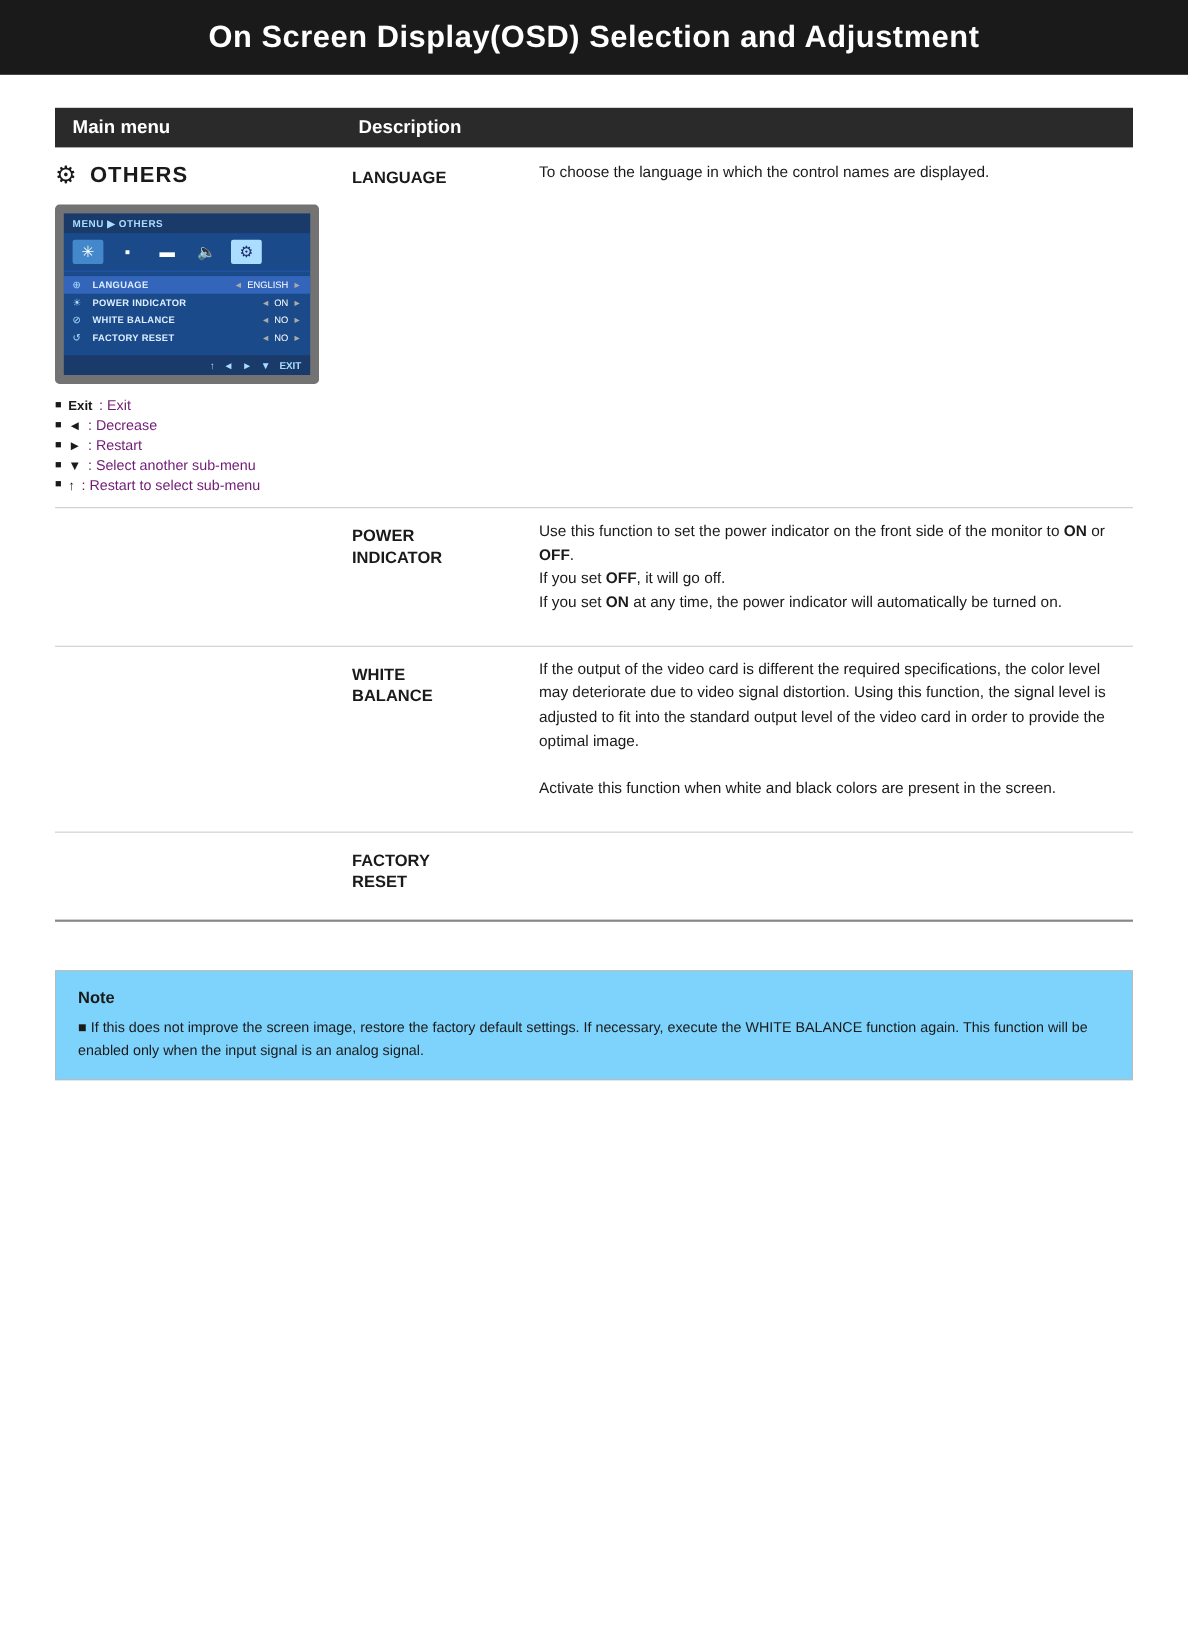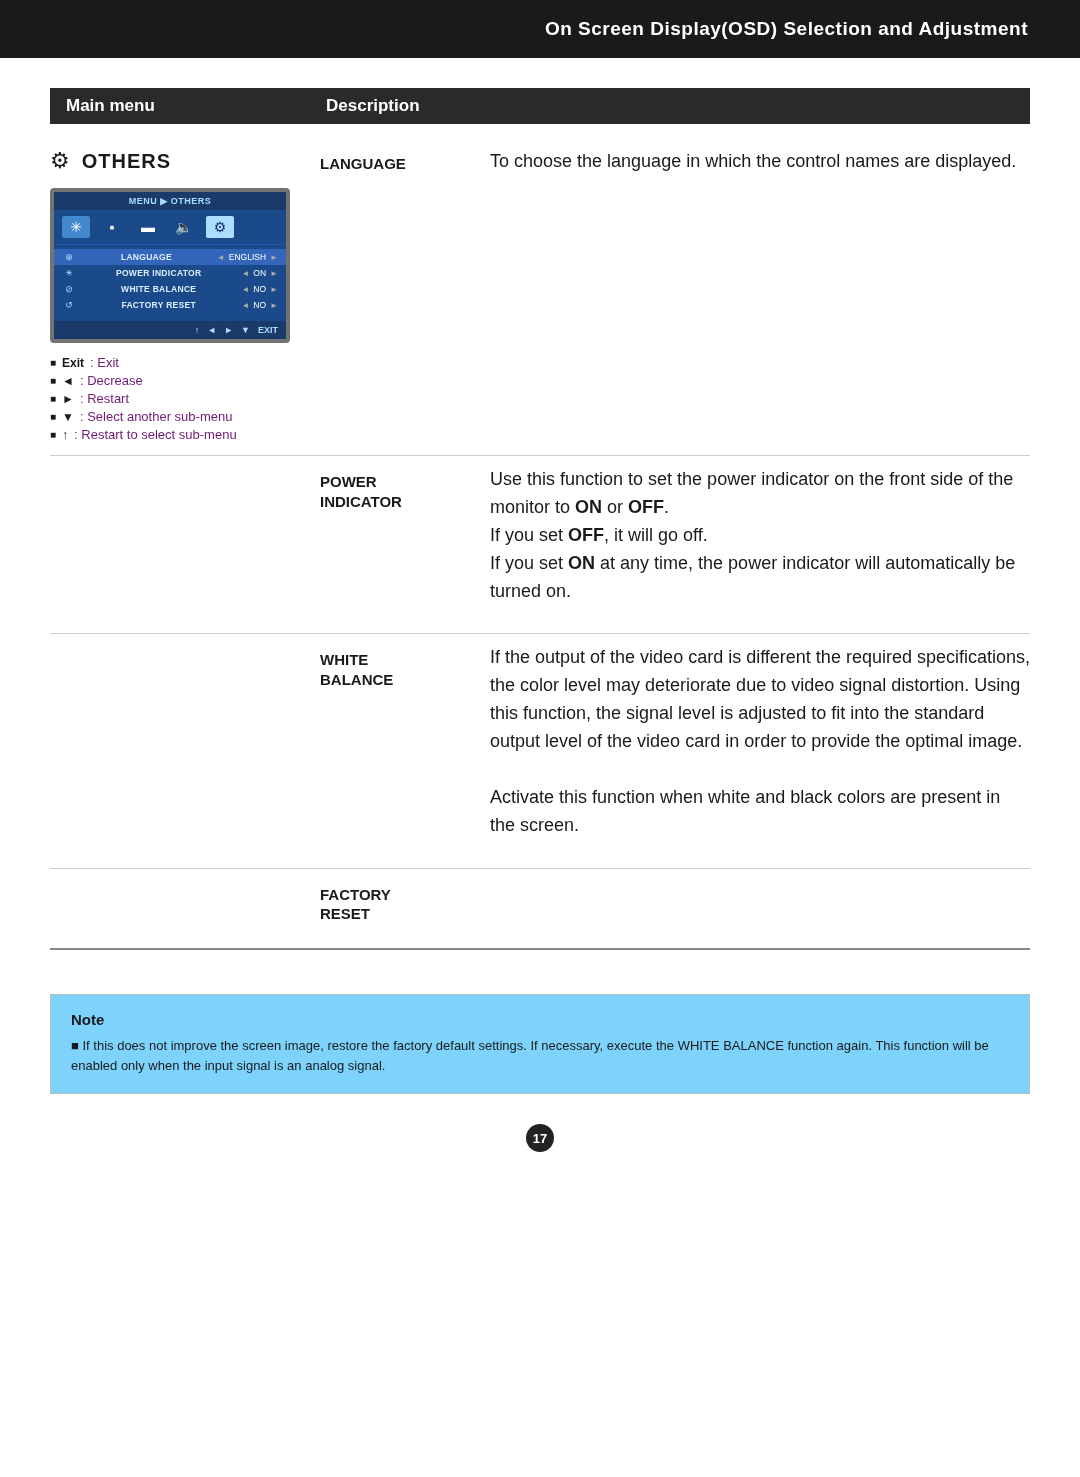--- a/index.html
+++ b/index.html
@@ -8,39 +8,39 @@
       background: #ffffff;
       width: 1080px;
       min-height: 1477px;
       color: #1a1a1a;
     }
 
     
     .page-header {
       background: #1a1a1a;
       color: #ffffff;
-      text-align: right;
-      padding: 18px 52px;
-      font-size: 19px;
+      text-align: center;
+      padding: 18px 36px;
+      font-size: 28px;
       font-weight: bold;
       letter-spacing: 0.5px;
     }
 
     
     .main-content {
       padding: 30px 50px;
     }
 
     
     .table-header {
       display: grid;
       grid-template-columns: 260px 180px 1fr;
       background: #2a2a2a;
       color: #ffffff;
-      margin-bottom: 24px;
+      margin-bottom: 12px;
     }
     .table-header .col {
       padding: 8px 16px;
       font-size: 17px;
       font-weight: bold;
     }
 
     
     .left-col {
       padding-right: 10px;
@@ -58,26 +58,25 @@
     }
     .others-title .others-label {
       font-size: 20px;
       font-weight: bold;
       letter-spacing: 1px;
     }
 
     
     .osd-screen {
       background: #1a4a8a;
-      border: 4px solid #737373;
+      border: 8px solid #737373;
       border-radius: 4px;
       padding: 0;
       width: 240px;
       overflow: hidden;
-      text-align: center;
     }
     .osd-top-bar {
       background: #1a3a6a;
       padding: 4px 8px;
       font-size: 9px;
       color: #aaddff;
       font-weight: bold;
       letter-spacing: 0.5px;
     }
     .osd-icons-row {
@@ -190,21 +189,21 @@
       color: #701a75;
     }
 
     
     .mid-col {
       padding: 0 10px;
     }
 
     
     .right-col {
-      font-size: 18px;
+      font-size: 14px;
       line-height: 1.55;
       color: #1a1a1a;
     }
 
     
     .submenu-label {
       font-size: 15px;
       font-weight: bold;
       padding-top: 4px;
       line-height: 1.3;
@@ -446,17 +445,14 @@
 
     <div class="note-section">
       <div class="note-title">Note</div>
       <div class="note-text">
         <span>■ </span><span>If this does not improve the screen image, restore the factory default settings. If necessary, execute the WHITE BALANCE function again. This function will be enabled only when the input signal is an analog signal.</span>
       </div>
     </div>
 
   </div>
 
-  <div class="page-number">
-    <span class="page-num-circle">17</span>
-  </div>
 
 </div>
 
 </body></html>

